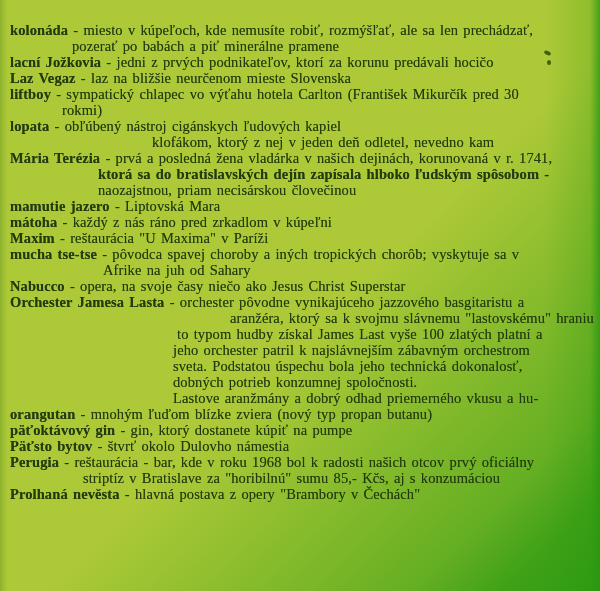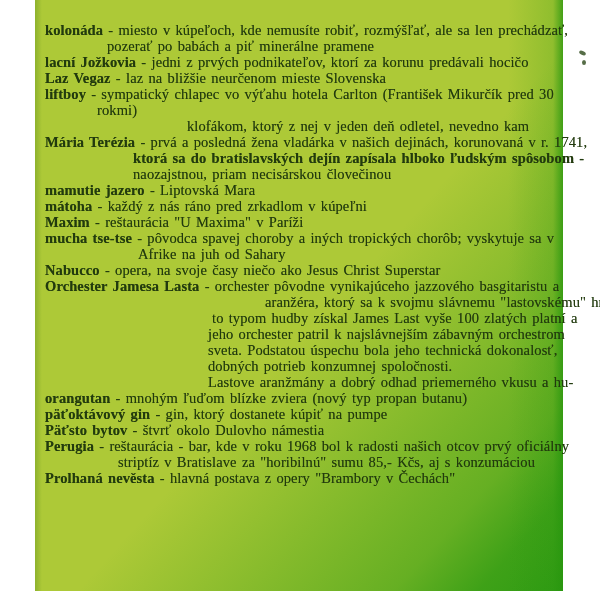--- a/index.html
+++ b/index.html
@@ -7,28 +7,27 @@
     --shade:#2f9a12;
     --ink:#223a0e;
   }
   html,body{margin:0;padding:0;}
   body{
     width:600px;height:591px;overflow:hidden;
     font-family:"Liberation Serif","DejaVu Serif",serif;
   }
   .page{
     position:relative;
-    width:528px;height:591px;
+    width:600px;height:591px;
     color:var(--ink);
     background:
       linear-gradient(to right, rgba(60,115,20,0.28) 0px, rgba(60,115,20,0) 7px),
       linear-gradient(to left, rgba(40,150,14,0.80) 0px, rgba(40,150,14,0.22) 10px, rgba(40,150,14,0) 55px),
       linear-gradient(to top left, rgba(43,154,18,0.97) 0%, rgba(43,154,18,0.85) 8%, rgba(43,154,18,0.55) 16%, rgba(43,154,18,0) 46%),
       var(--paper);
-    margin-left: 35px;
   }
   .entries{
     position:absolute;left:0;top:0;right:0;
     padding:22px 6px 0 10px;
   }
   .line{
     white-space:nowrap;
     font-size:14.5px;
     line-height:16px;
     letter-spacing:0.1px;
@@ -57,20 +56,23 @@
       </div>
       <div class="entry">
         <div class="line" style="padding-left: 0px;"><span class="term">lacní Jožkovia</span> - jedni z prvých podnikateľov, ktorí za korunu predávali hocičo</div>
       </div>
       <div class="entry">
         <div class="line" style="padding-left: 0px;"><span class="term">Laz Vegaz</span> - laz na bližšie neurčenom mieste Slovenska</div>
       </div>
       <div class="entry">
         <div class="line" style="padding-left: 0px;"><span class="term">liftboy</span> - sympatický chlapec vo výťahu hotela Carlton (František Mikurčík pred 30</div>
         <div class="line" style="padding-left: 52px;">rokmi)</div>
+      </div>
+      <div class="entry">
+        <div class="line" style="padding-left: 0px;"><span class="term">lopata</span> - obľúbený nástroj cigánskych ľudových kapiel</div>
       </div>
       <div class="entry">
         <div class="line" style="padding-left: 142px;">klofákom, ktorý z nej v jeden deň odletel, nevedno kam</div>
       </div>
       <div class="entry">
         <div class="line" style="padding-left: 0px;"><span class="term">Mária Terézia</span> - prvá a posledná žena vladárka v našich dejinách, korunovaná v r. 1741,</div>
         <div class="line" style="padding-left: 88px; font-weight: bold;">ktorá sa do bratislavských dejín zapísala hlboko ľudským spôsobom -</div>
         <div class="line" style="padding-left: 88px;">naozajstnou, priam necisárskou človečinou</div>
       </div>
       <div class="entry">

